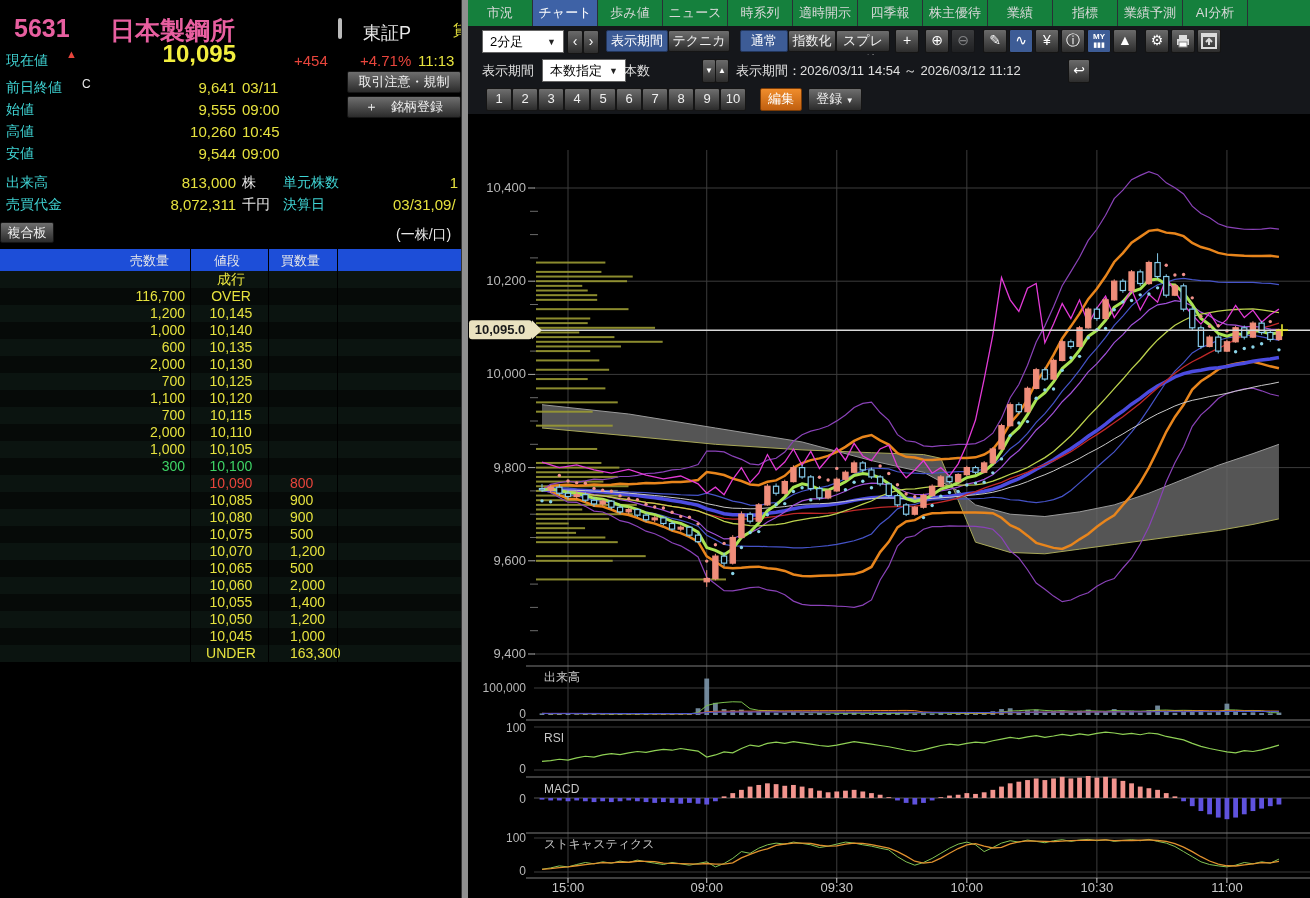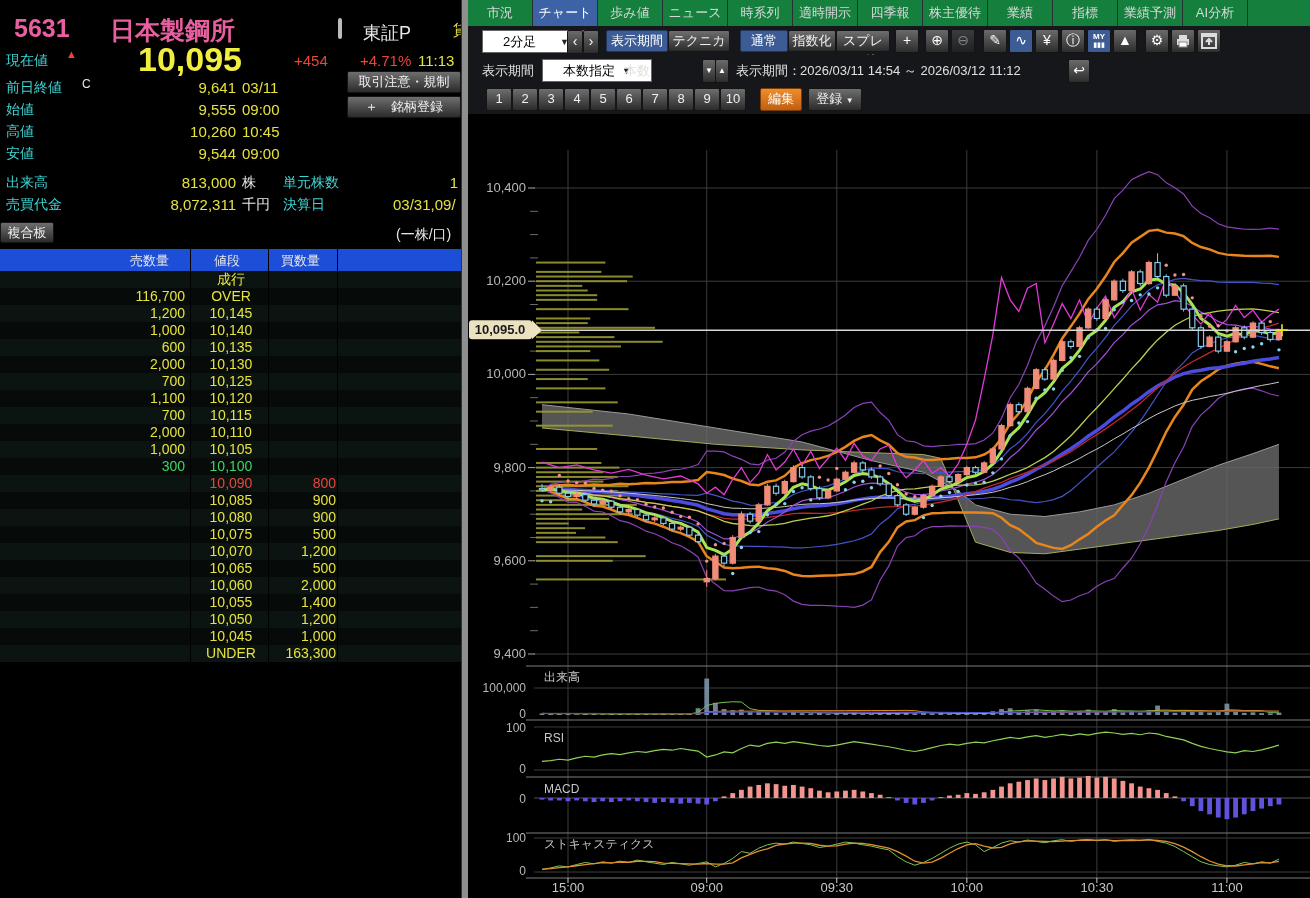--- a/index.html
+++ b/index.html
@@ -20,35 +20,35 @@
   .doc-ico i{position:absolute;left:2px;right:2px;height:2px;background:#bbb;}
   
   .ob-head{position:absolute;left:0;top:249px;width:461px;height:22px;background:#1d4ed8;border-bottom:1px solid #111;}
   .ob-head span{position:absolute;top:3px;color:#e8e8e8;font-size:13px;}
   .ob-row{position:absolute;left:0;width:461px;height:17px;font-size:14px;}
   .ob-row.odd{background:#0b1410;}
   .ob-row.even{background:#060a08;}
   .ob-row span{position:absolute;top:0;line-height:17px;color:#e6e23e;}
   .ob-row .s{left:0;width:185px;text-align:right;}
   .ob-row .p{left:186px;width:90px;text-align:center;}
-  .ob-row .b{left:270px;width:66px;text-align:right;}
+  .ob-row .b{left:270px;width:66px;text-align:left;padding-left:20px;}
   .ob-row.ask-best span{color:#3ed466;}
   .ob-row.bid-best span{color:#e8453c;}
   .ob-col-line{position:absolute;top:249px;width:1px;height:413px;background:#000;}
   
   .divider{position:absolute;left:461px;top:0;width:6px;height:898px;background:#8f8f8f;border-left:1px solid #333;border-right:1px solid #333;}
   
   .rp{position:absolute;left:468px;top:0;width:842px;height:898px;background:#000;}
   .tabbar{position:absolute;left:0;top:0;width:842px;height:26px;background:#15803d;border-bottom:1px solid #3a4048;display:flex;}
   .tab{width:64px;height:26px;line-height:26px;text-align:center;color:#d8d8d8;font-size:13px;cursor:pointer;border-right:1px solid #2a2f36;}
   .tab.active{background:#3e62a6;color:#fff;}
   .tb1{position:absolute;left:0;top:26px;width:842px;height:29px;background:#15171b;border-bottom:1px solid #2a2e34;}
   .tb2{position:absolute;left:0;top:55px;width:842px;height:29px;background:#15171b;border-bottom:1px solid #2a2e34;color:#e0e0e0;font-size:13px;}
   .tb3{position:absolute;left:0;top:84px;width:842px;height:30px;background:#15171b;}
-  .selbox{background:#fff;color:#000;font-size:13px;border:1px solid #666;height:21px;line-height:21px;padding:0 20px;cursor:pointer;}
+  .selbox{background:#fff;color:#000;font-size:13px;border:1px solid #666;height:21px;line-height:21px;padding:0 7px;cursor:pointer;}
   .caret{float:right;font-size:9px;color:#222;margin-top:1px;}
   .bbtn{background:#3d5c96;border:1px solid #22365c;color:#fff;font-size:13px;text-align:center;line-height:20px;border-radius:2px;cursor:pointer;}
   .icobtn{background:linear-gradient(#6a6a6a,#2d2d2d);border:1px solid #141414;border-radius:2px;width:22px;height:22px;
           color:#fff;text-align:center;line-height:21px;font-size:14px;cursor:pointer;display:inline-block;}
   .icobtn.active{background:#3d5c96;}
   .icobtn.dim{opacity:0.45;}
   .numbtn{width:24px;height:21px;line-height:20px;font-size:13px;}
   .orange{background:linear-gradient(#f08d2c,#c05f10);border:1px solid #7c3c06;color:#fff;}
   svg text{font-family:"Liberation Sans",sans-serif;}
 </style>
@@ -59,21 +59,21 @@
 
   <div class="lp">
     <span class="abs pink" style="left:14px;top:14px;font-size:25px;font-weight:bold;">5631</span>
     <span class="abs pink" style="left:110px;top:14px;font-size:25px;font-weight:bold;">日本製鋼所</span>
     <span class="abs doc-ico" style="left:338px;top:20px;"><i style="top:3px"></i><i style="top:7px"></i><i style="top:11px"></i></span>
     <span class="abs white" style="left:363px;top:21px;font-size:18px;">東証P</span>
     <span class="abs" style="left:453px;top:21px;font-size:15px;color:#e6e23e;">貸</span>
 
     <span class="abs lbl" style="left:6px;top:52px;">現在値</span>
     <span class="abs red" style="left:66px;top:48px;font-size:11px;">▲</span>
-    <span class="abs rt" style="left:138px;top:40px;width:98px;color:#f2ee3e;font-size:34px;font-weight:bold;">10,095</span>
+    <span class="abs rt" style="left:138px;top:40px;width:98px;color:#f2ee3e;font-size:24px;font-weight:bold;">10,095</span>
     <span class="abs red" style="left:294px;top:52px;font-size:15px;">+454</span>
     <span class="abs red" style="left:360px;top:52px;font-size:15px;">+4.71%</span>
     <span class="abs val" style="left:418px;top:52px;">11:13</span>
 
     <div id="quote-rows">
         <span class="abs lbl" style="left: 6px; top: 79px;">前日終値</span>
         <span class="abs white" style="left: 82px; top: 77px; font-size: 12px;">C</span>
         <span class="abs val rt" style="left: 140px; top: 79px; width: 96px;">9,641</span>
         <span class="abs val" style="left: 242px; top: 79px;">03/11</span>
         <span class="abs lbl" style="left: 6px; top: 101px;">始値</span>

